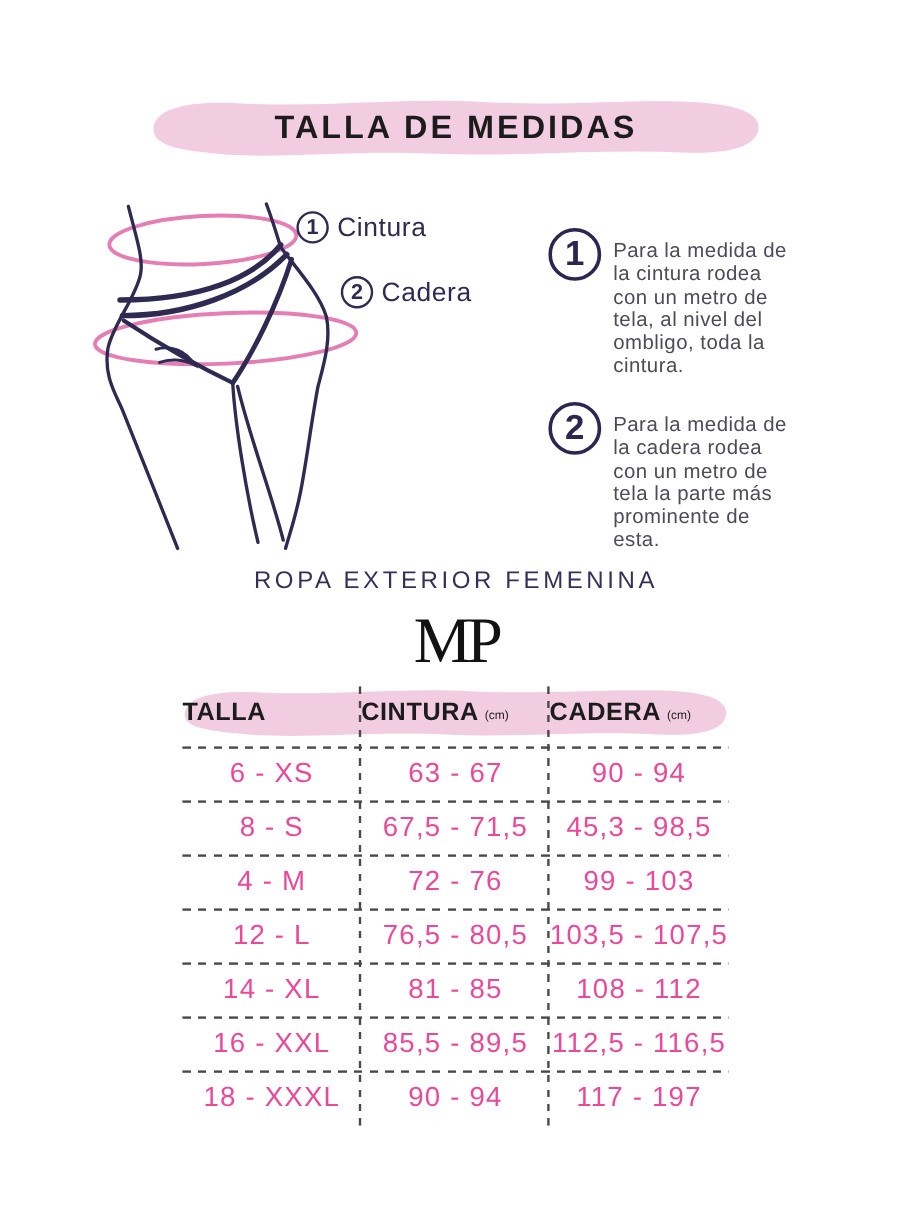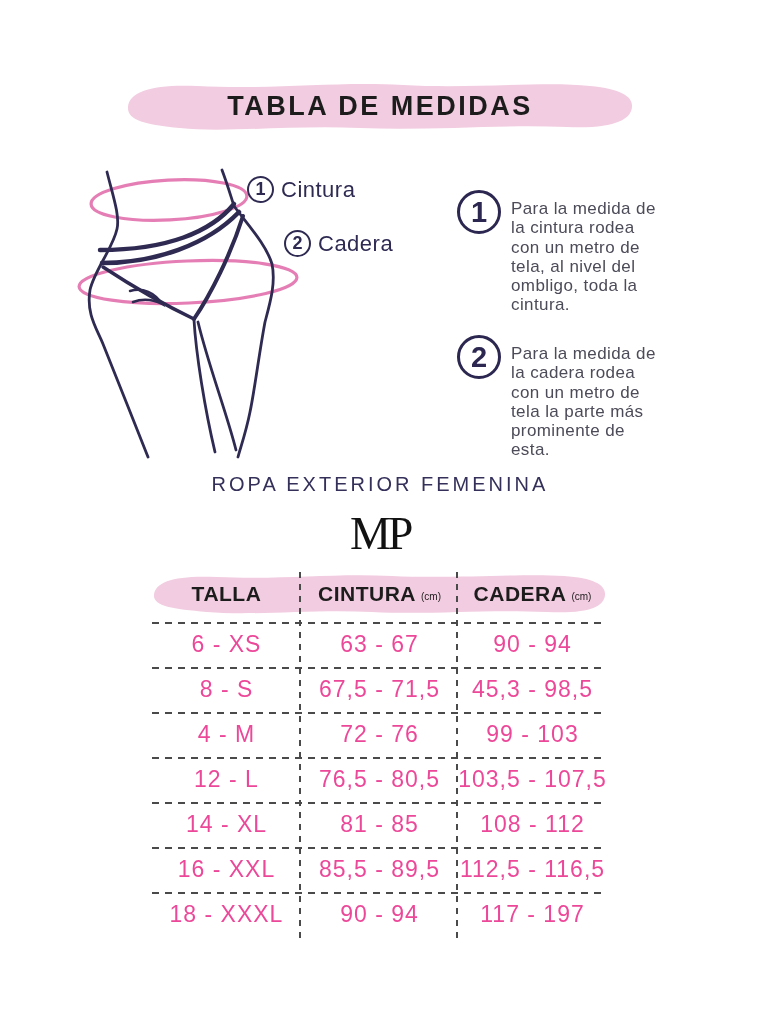--- a/index.html
+++ b/index.html
@@ -36,28 +36,28 @@
     color:#4C4B58; letter-spacing:0.4px; white-space:pre-line;
   }
   
   .section-heading {
     position:absolute; left:0; top:473px; width:760px; text-align:center;
     font-size:20px; letter-spacing:3px; color:#34305A;
   }
   .brand-logo {
     position:absolute; left:0; top:506px; width:760px; text-align:center;
     font-family:"Liberation Serif","DejaVu Serif",serif;
-    font-size:46px; letter-spacing:-0.07em; color:#121212; line-height:56px;
+    font-size:54px; letter-spacing:-0.07em; color:#121212; line-height:56px;
   }
   
   .size-table { position:absolute; left:152px; top:570px; width:455px; height:372px; }
   .table-blob { position:absolute; left:0; top:0; width:455px; height:48px; }
   .thead { position:absolute; left:0; top:0; width:455px; height:48px; display:flex; }
   .th {
-    display:flex; align-items:center; justify-content:center;
+    display:flex; align-items:center; justify-content:flex-start;
     font-size:21px; font-weight:bold; color:#1d1c1c; letter-spacing:0.5px;
   }
   .th .unit { font-size:10px; font-weight:normal; margin-left:5px; padding-top:4px; letter-spacing:0; }
   .col-a { width:149px; } .col-b { width:157px; } .col-c { width:149px; }
   .vline {
     position:absolute; top:2px; width:2px; height:366px;
     background:repeating-linear-gradient(to bottom,#4a4a4a 0 6px,transparent 6px 12px);
   }
   .hline {
     position:absolute; left:0; width:455px; height:2px;
@@ -72,21 +72,21 @@
 </style>
 </head>
 <body>
 
 <div class="page">
 
   <div class="title-banner">
     <svg viewBox="0 0 510 56" aria-hidden="true">
       <path fill="#F2CCE0" d="M3,29 C4,13 30,6 72,8 C150,12 210,3 278,7 C348,11 420,3 465,8 C497,11 508,19 507,29 C506,42 488,51 442,49 C372,46 305,53 235,50 C165,47 98,55 55,50 C20,47 2,42 3,29 Z"></path>
     </svg>
-    <div class="title-text">TABLA DE MEDIDAS</div>
+    <div class="title-text">TALLA DE MEDIDAS</div>
   </div>
 
   <svg class="figure" viewBox="0 0 245 315" aria-hidden="true">
     <g stroke="#E57EB4" stroke-width="3.2" fill="none">
       <ellipse cx="94" cy="48" rx="78" ry="20" transform="rotate(-3 94 48)"></ellipse>
       <ellipse cx="113" cy="130" rx="109" ry="21" transform="rotate(-2.5 113 130)"></ellipse>
     </g>
     <g stroke="#2E2A52" stroke-width="2.8" fill="none" stroke-linecap="round">
       <path d="M32,20 C38,44 45,64 42,77 C38,96 19,119 15,138 C11,162 22,177 28,192 C40,222 60,272 73,305"></path>
       <path d="M147,18 C153,34 156,45 159,54 C172,72 191,92 197,112 C201,131 195,151 190,170 C184,202 180,236 175,260 C171,280 166,294 163,305"></path>

